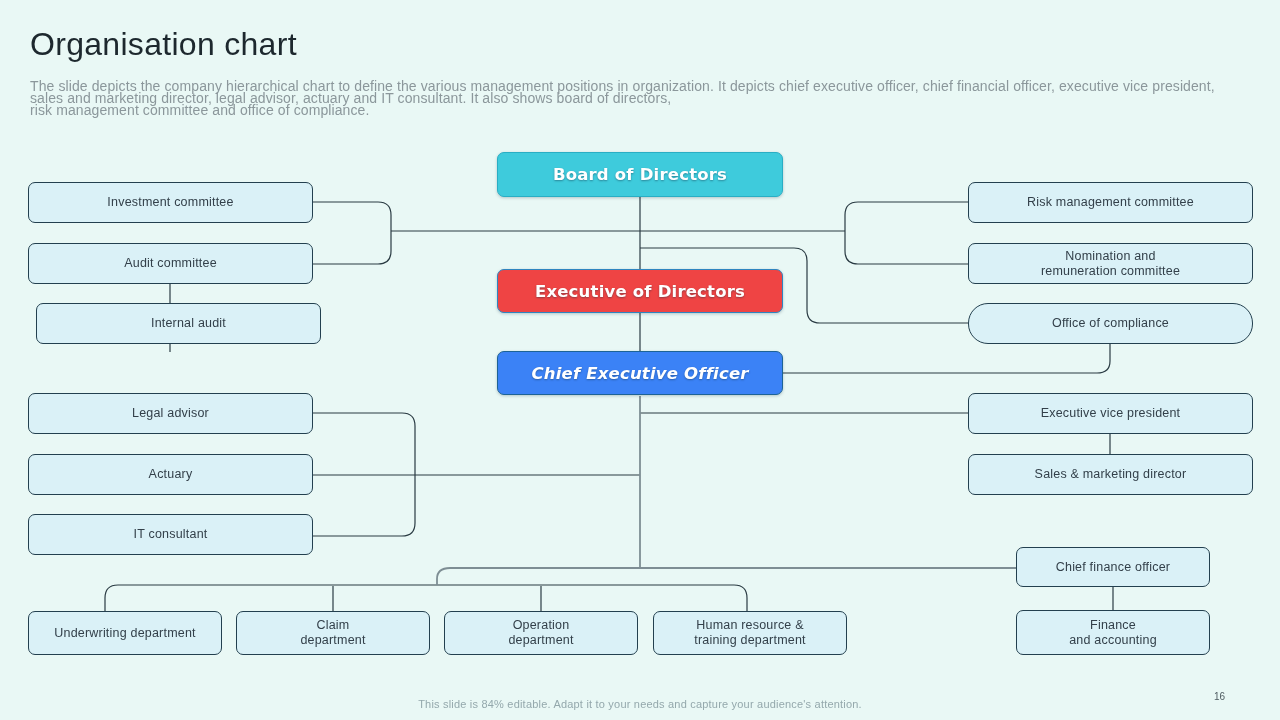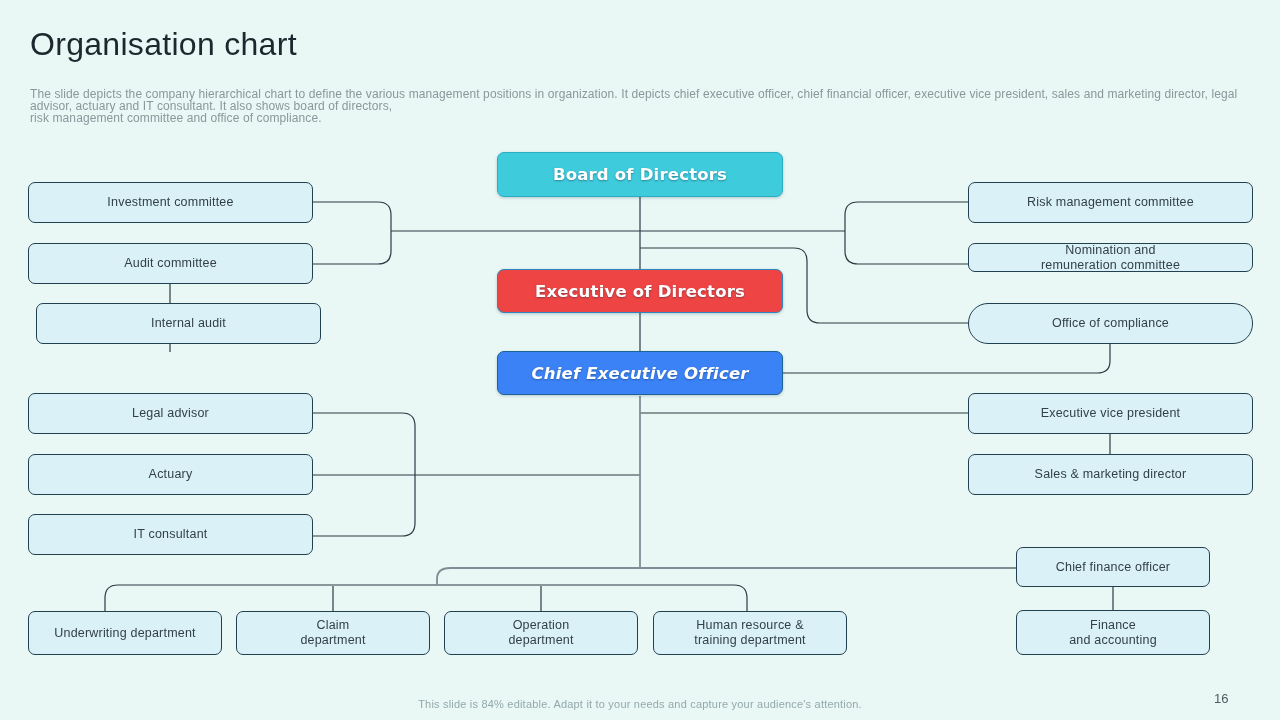--- a/index.html
+++ b/index.html
@@ -7,31 +7,31 @@
     width:1280px;height:720px;position:relative;overflow:hidden;
     background:#e9f8f5;
     font-family:"Liberation Sans", sans-serif;
   }
   .title{
     position:absolute;left:30px;top:26px;
     font-size:32px;font-weight:400;color:#1d282e;letter-spacing:.3px;
     font-family:"Liberation Sans", sans-serif;
   }
   .description{
-    position:absolute;left:30px;top:88px;width:1212px;
-    font-size:12px;line-height:12px;color:#8b979b;
+    position:absolute;left:30px;top:80px;width:1212px;
+    font-size:14px;line-height:12px;color:#8b979b;
     white-space:pre-line;letter-spacing:.1px;
   }
   .footer{
     position:absolute;left:0;right:0;top:698px;text-align:center;
     font-size:11px;color:#94a8ac;letter-spacing:.2px;
   }
   .page-number{
     position:absolute;left:1214px;top:691px;
-    font-size:13px;color:#4e5b60;
+    font-size:10px;color:#4e5b60;
   }
   svg.wires{position:absolute;left:0;top:0;}
   .node{
     position:absolute;box-sizing:border-box;
     display:flex;align-items:center;justify-content:center;text-align:center;
     background:#daf1f7;border:1px solid #23404f;border-radius:7px;
     font-size:12.5px;line-height:15px;color:#33404a;letter-spacing:.2px;
     white-space:pre-line;
   }
   .node.big{
@@ -82,21 +82,21 @@
 <div class="node big ceo" style="left:497px;top:351px;width:286px;height:44px;">Chief Executive Officer</div>
 
 <div class="node" style="left:28px;top:182px;width:285px;height:41px;">Investment committee</div>
 <div class="node" style="left:28px;top:243px;width:285px;height:41px;text-align:center;">Audit committee</div>
 <div class="node" style="left:36px;top:303px;width:285px;height:41px;padding-left:20px;">Internal audit</div>
 <div class="node" style="left:28px;top:393px;width:285px;height:41px;">Legal advisor</div>
 <div class="node" style="left:28px;top:454px;width:285px;height:41px;">Actuary</div>
 <div class="node" style="left:28px;top:514px;width:285px;height:41px;">IT consultant</div>
 
 <div class="node" style="left:968px;top:182px;width:285px;height:41px;">Risk management committee</div>
-<div class="node" style="left:968px;top:243px;width:285px;height:29px;">Nomination and
+<div class="node" style="left:968px;top:243px;width:285px;height:41px;">Nomination and
 remuneration committee</div>
 <div class="node" style="left:968px;top:303px;width:285px;height:41px;border-radius:20px;">Office of compliance</div>
 <div class="node" style="left:968px;top:393px;width:285px;height:41px;">Executive vice president</div>
 <div class="node" style="left:968px;top:454px;width:285px;height:41px;">Sales &amp; marketing director</div>
 
 <div class="node" style="left:1016px;top:547px;width:194px;height:40px;">Chief finance officer</div>
 <div class="node" style="left:1016px;top:610px;width:194px;height:45px;">Finance
 and accounting</div>
 
 <div class="node" style="left:28px;top:611px;width:194px;height:44px;">Underwriting department</div>

